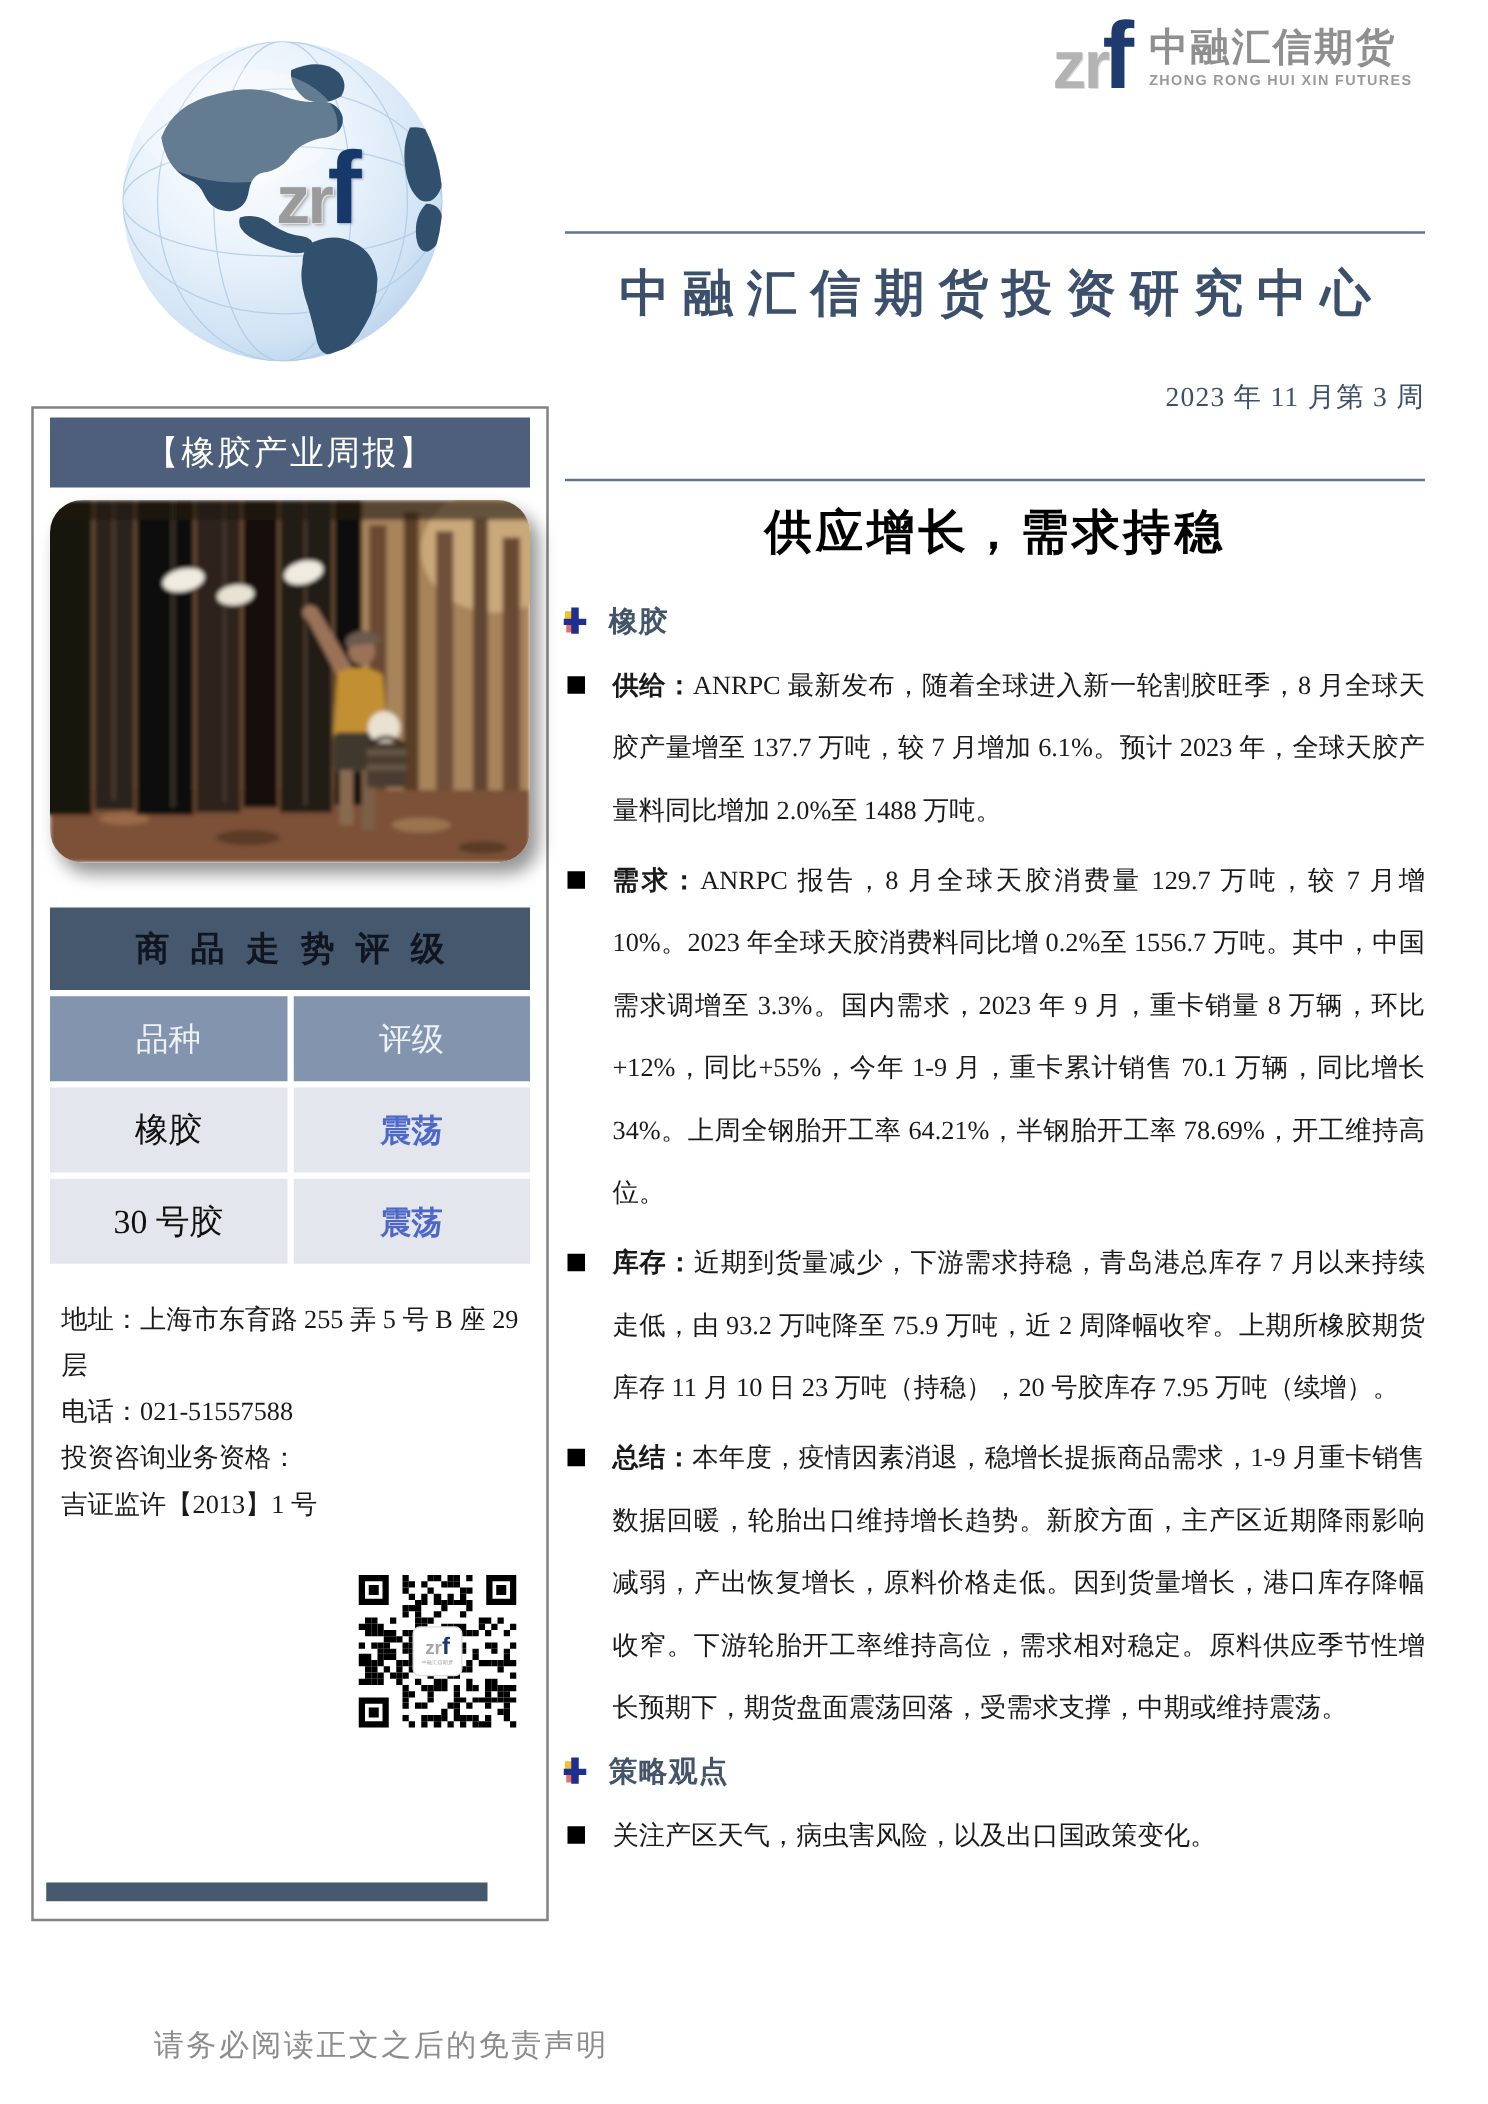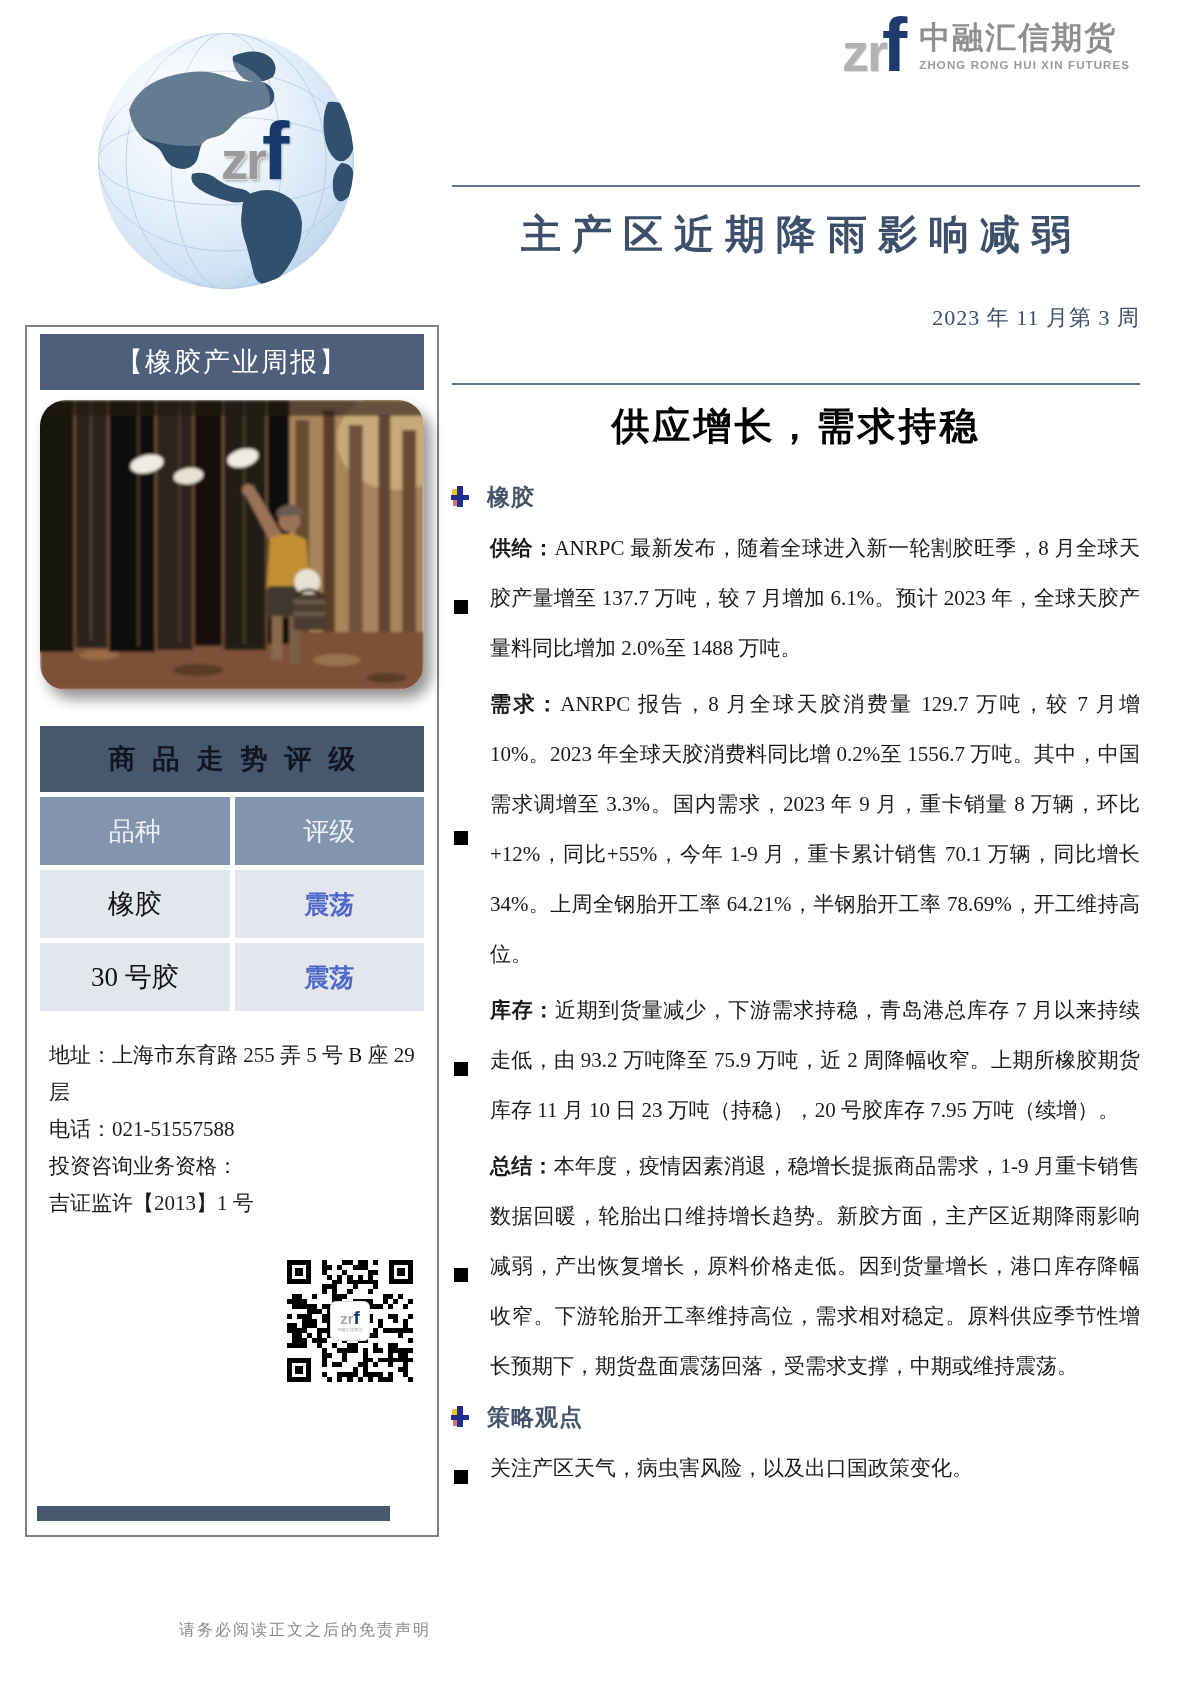--- a/index.html
+++ b/index.html
@@ -71,27 +71,27 @@
                 line-height:62px;letter-spacing:3px;}
   .section-head{margin-top:20px;display:flex;align-items:center;height:40px;}
   .section-head.tight{margin-top:6px;}
   .section-title{font-size:23px;font-weight:bold;color:#44546a;margin-left:13px;letter-spacing:1px;}
   .sec-icon{position:relative;width:22px;height:22px;flex:none;display:inline-block;}
   .sec-icon i{position:absolute;display:block;}
   .si-y{left:0;top:3px;width:10px;height:10px;background:#f2c12e;}
   .si-r{left:1px;top:11px;width:9px;height:9px;background:#e05656;opacity:.85;}
   .si-b{left:5px;top:0;width:6px;height:21px;background:#1e2f8f;}
   .si-b::after{content:"";position:absolute;left:-6px;top:9px;width:18px;height:5px;background:#1e2f8f;}
-  .bullet-item{display:flex;margin-top:6px;align-items:center;}
+  .bullet-item{display:flex;margin-top:6px;}
   .bullet-item .sq{width:14px;height:14px;background:#000;margin:18px 22px 0 2px;flex:none;}
   .bullet-text{margin:0;font-size:21px;line-height:50px;text-align:justify;color:#1a1a1a;flex:1;}
   .bullet-text b{font-weight:bold;}
 
   .page-footer{position:absolute;top:1620px;left:90px;width:430px;text-align:center;
-               font-size:16px;color:#8c8c8c;letter-spacing:2px;}
+               font-size:24px;color:#8c8c8c;letter-spacing:2px;}
 </style>
 </head>
 <body>
 
 <div class="page">
 
   <div class="globe">
     <svg viewBox="0 0 262 262">
       <defs>
         <radialGradient id="gg" cx="38%" cy="32%" r="78%">
@@ -470,21 +470,21 @@
         </div>
         <div class="qr-logo-sub">中融汇信期货</div>
       </div>
     </div>
 
     <div class="side-bottom-bar"></div>
   </aside>
 
   <main class="content">
     <div class="rule rule1"></div>
-    <h1 class="center-title">主产区近期降雨影响减弱</h1>
+    <h1 class="center-title">中融汇信期货投资研究中心</h1>
     <div class="issue">2023 年 11 月第 3 周</div>
     <div class="rule rule2"></div>
 
     <h2 class="report-title">
       <span>供应增长，需求持稳</span><br>
     </h2>
 
     <div class="section-head">
       <span class="sec-icon">
           <i class="si-y"></i>

